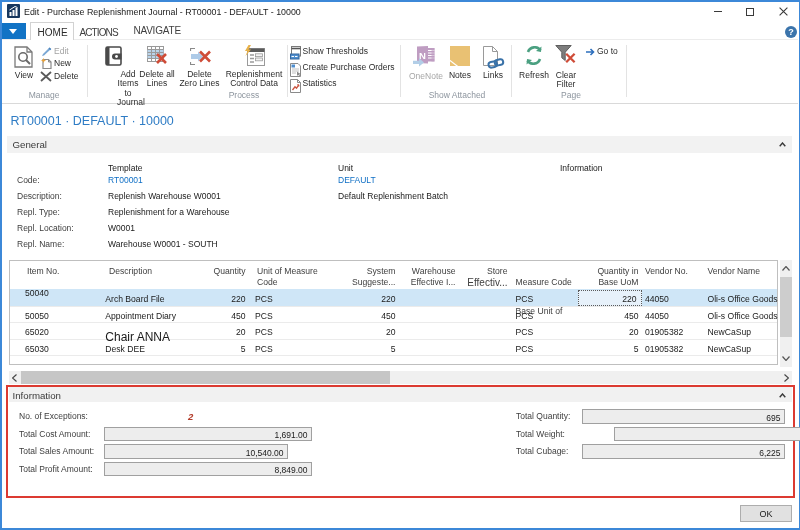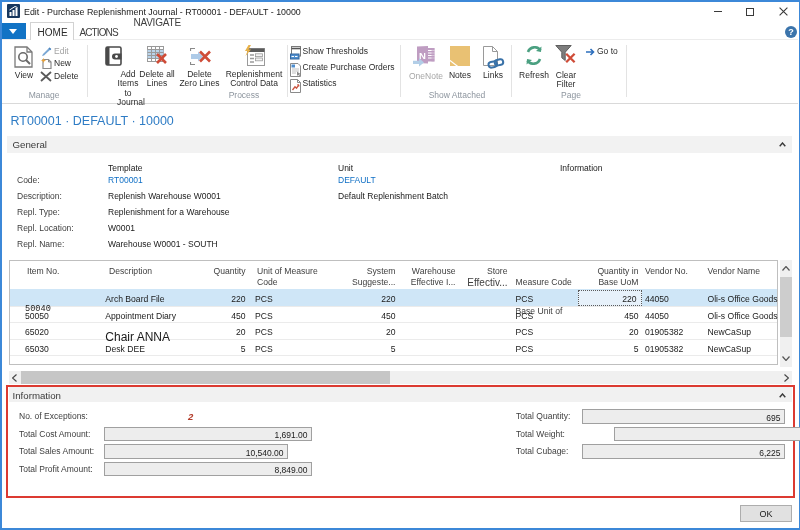--- a/index.html
+++ b/index.html
@@ -42,21 +42,21 @@
       <path d="M0.6 0.6 L8.4 8.4 M8.4 0.6 L0.6 8.4" stroke="#3a3a3a" stroke-width="1.1"></path>
     </svg>
 </div>
 
 <div class="abs" style="left:2px;top:39.2px;width:796px;height:1px;background:#ececec;"></div>
 <div class="abs" style="left:1.5px;top:22.8px;width:24.5px;height:16.7px;background:#1173c5;"></div>
 <div class="abs" style="left:9.3px;top:29px;width:0;height:0;border-left:4.5px solid transparent;border-right:4.5px solid transparent;border-top:5px solid #fff;"></div>
 <div class="abs" style="left:29.5px;top:22.3px;width:44px;height:17.7px;background:#fff;border:1px solid #d2d2d2;border-bottom:none;"></div>
 <div class="abs" style="left:37.6px;top:27px;font-size:10px;color:#2b2b2b;">HOME</div>
 <div class="abs" style="left:79.5px;top:27px;font-size:10px;letter-spacing:-0.9px;color:#404040;">ACTIONS</div>
-<div class="abs" style="left:133.4px;top:17px;font-size:10px;letter-spacing:-0.2px;color:#404040;">NAVIGATE</div>
+<div class="abs" style="left:133.4px;top:25px;font-size:10px;letter-spacing:-0.2px;color:#404040;">NAVIGATE</div>
 <div class="abs" style="left:785px;top:25.5px;width:12px;height:12px;">
 <svg width="12" height="12">
       <circle cx="6" cy="6" r="6" fill="#3b74ab"></circle>
       <text x="6" y="9.2" font-size="9" font-weight="bold" fill="#fff" text-anchor="middle" font-family="Liberation Sans">?</text>
     </svg>
 </div>
 
 <div class="abs" style="left:2px;top:103px;width:796px;height:1px;background:#d9d9d9;"></div>
 <div class="abs sep" style="left:86.5px;"></div>
 <div class="abs sep" style="left:286.5px;"></div>
@@ -258,21 +258,21 @@
     <div class="abs" style="left:357.5px;top:265.8px;width:150px;text-align:right;font-size:8.6px;color:#404040;">Store</div>
     <div class="abs" style="left:357.5px;top:277.1px;width:150px;text-align:right;font-size:10px;color:#404040;">Effectiv...</div>
     <div class="abs" style="left:515.5px;top:265.8px;font-size:8.6px;color:#404040;margin-top:40px;">Base Unit of</div>
     <div class="abs" style="left:515.5px;top:277.1px;font-size:8.6px;color:#404040;">Measure Code</div>
     <div class="abs" style="left:488.5px;top:265.8px;width:150px;text-align:right;font-size:8.6px;color:#404040;">Quantity in</div>
     <div class="abs" style="left:488.5px;top:277.1px;width:150px;text-align:right;font-size:8.6px;color:#404040;">Base UoM</div>
     <div class="abs" style="left:645px;top:265.8px;font-size:8.6px;color:#404040;">Vendor No.</div>
     <div class="abs" style="left:707.5px;top:265.8px;font-size:8.6px;color:#404040;">Vendor Name</div>
     <div class="abs" style="left:9.5px;top:289px;width:767px;height:16.6px;background:#cfe6f7;"></div>
     <div class="abs" style="left:9.5px;top:305.6px;width:767px;height:1px;background:#ebebeb;"></div>
-    <div class="abs" style="left:25px;top:304px;font-size:8.6px;color:#1a1a1a;font-family:Liberation Mono, monospace;">50040</div>
+    <div class="abs" style="left:25px;top:288px;font-size:8.6px;color:#1a1a1a;">50040</div>
     <div class="abs" style="left:105.3px;top:294px;font-size:8.6px;color:#1a1a1a;">Arch Board File</div>
     <div class="abs" style="left:95.5px;top:294px;width:150px;text-align:right;font-size:8.6px;color:#1a1a1a;">220</div>
     <div class="abs" style="left:255px;top:294px;font-size:8.6px;color:#1a1a1a;">PCS</div>
     <div class="abs" style="left:245.5px;top:294px;width:150px;text-align:right;font-size:8.6px;color:#1a1a1a;">220</div>
     <div class="abs" style="left:515.5px;top:294px;font-size:8.6px;color:#1a1a1a;">PCS</div>
     <div class="abs" style="left:488.5px;top:294px;width:150px;text-align:right;font-size:8.6px;color:#1a1a1a;">220</div>
     <div class="abs" style="left:645px;top:294px;font-size:8.6px;color:#1a1a1a;">44050</div>
     <div class="abs" style="left:707.5px;top:294px;font-size:8.6px;color:#1a1a1a;">Oli-s Office Goods</div>
     <div class="abs" style="left:9.5px;top:322.20000000000005px;width:767px;height:1px;background:#ebebeb;"></div>
     <div class="abs" style="left:25px;top:310.6px;font-size:8.6px;color:#1a1a1a;">50050</div>

